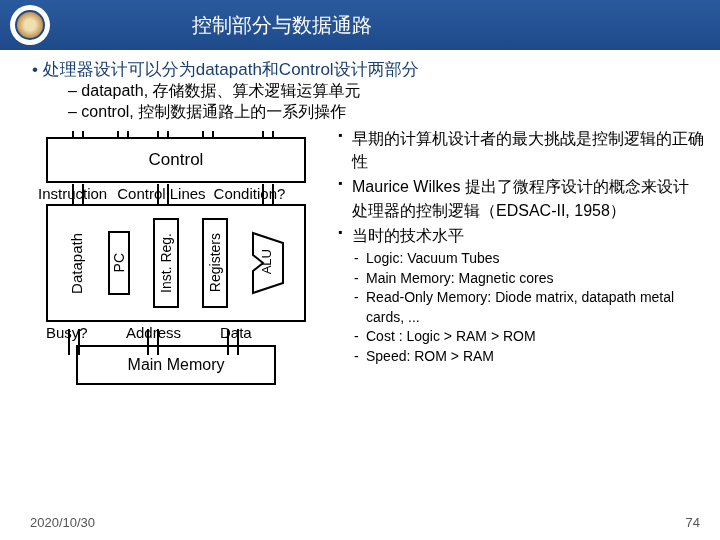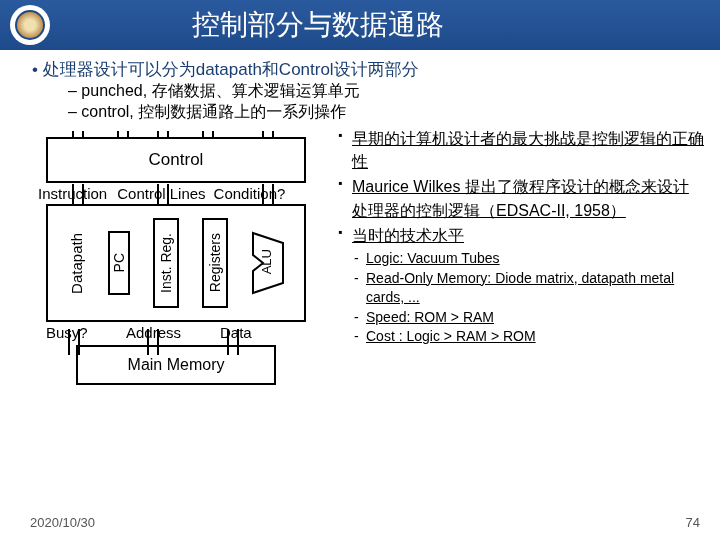--- a/index.html
+++ b/index.html
@@ -32,21 +32,21 @@
     justify-content: center;
   }
   .logo-inner {
     width: 30px;
     height: 30px;
     border-radius: 50%;
     background: radial-gradient(circle, #f0e0b0 30%, #c09050 70%);
     border: 2px solid #1e4a8a;
   }
   .title-text {
-    font-size: 28px;
+    font-size: 20px;
     font-weight: 500;
     margin-left: 130px;
   }
   .content {
     padding: 8px 16px 0 32px;
   }
   .top-bullets {
     color: #1a3e70;
     font-size: 17px;
     margin-bottom: 4px;
@@ -166,21 +166,20 @@
   .rb-list {
     list-style: none;
     font-size: 16px;
     color: #000;
   }
   .rb-list > li {
     position: relative;
     padding-left: 14px;
     margin-bottom: 2px;
     line-height: 1.45;
-    text-decoration: underline;
   }
   .rb-list > li::before {
     content: "▪";
     position: absolute;
     left: 0;
     top: 0;
     font-size: 12px;
     color: #000;
   }
   .sub-list {
@@ -217,21 +216,21 @@
   <div class="logo">
     <div class="logo-inner"></div>
   </div>
   <div class="title-text">控制部分与数据通路</div>
 </div>
 
 <div class="content">
 
   <div class="top-bullets">
     <div class="main-line">•  处理器设计可以分为datapath和Control设计两部分</div>
-    <div class="sub-line">–  punched, 存储数据、算术逻辑运算单元</div>
+    <div class="sub-line">–  datapath, 存储数据、算术逻辑运算单元</div>
     <div class="sub-line">–  control, 控制数据通路上的一系列操作</div>
   </div>
 
   <div class="body-row">
 
     <div class="diagram-col">
 
       <div style="position:absolute; left:30px; top:4px; width:230px; height:8px;">
         <div class="smallv" style="left:10px; top:0; height:8px;"></div>
         <div class="smallv" style="left:20px; top:0; height:8px;"></div>
@@ -304,23 +303,24 @@
     </div>
 
     <div class="right-col">
       <ul class="rb-list">
         <li>早期的计算机设计者的最大挑战是控制逻辑的正确性</li>
         <li>Maurice Wilkes 提出了微程序设计的概念来设计处理器的控制逻辑（EDSAC-II, 1958）</li>
         <li>
           <span>当时的技术水平</span>
           <ul class="sub-list">
             <li>Logic: Vacuum Tubes</li>
+            <li>Main Memory: Magnetic cores</li>
             <li>Read-Only Memory: Diode matrix, datapath metal cards, ...</li>
+            <li>Cost :   Logic &gt; RAM &gt; ROM</li>
             <li>Speed: ROM &gt; RAM</li>
-            <li>Cost :   Logic &gt; RAM &gt; ROM</li>
           </ul>
         </li>
       </ul>
     </div>
 
   </div>
 </div>
 
 <div class="footer">
   <span>2020/10/30</span>

